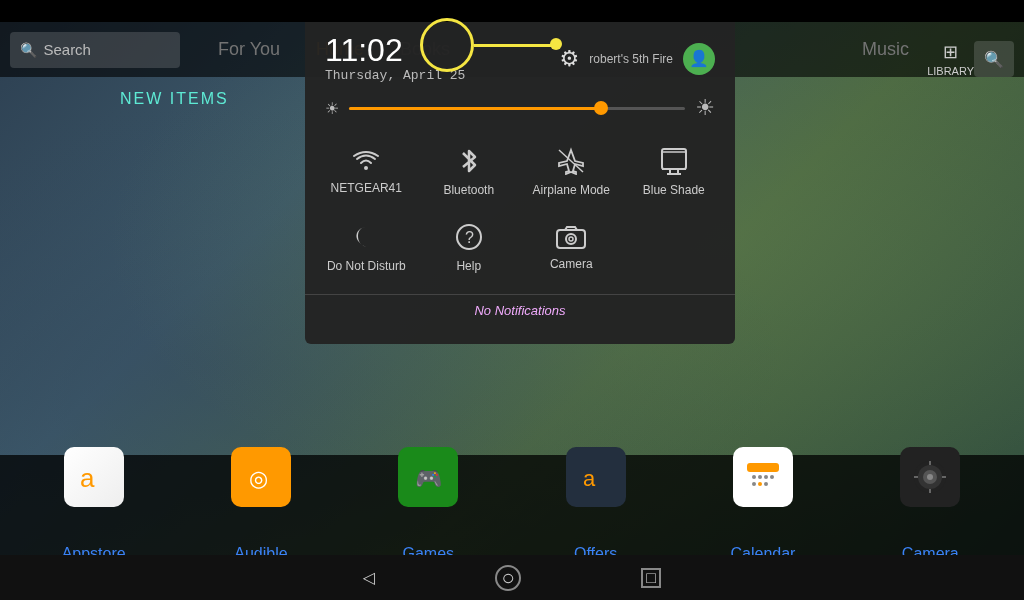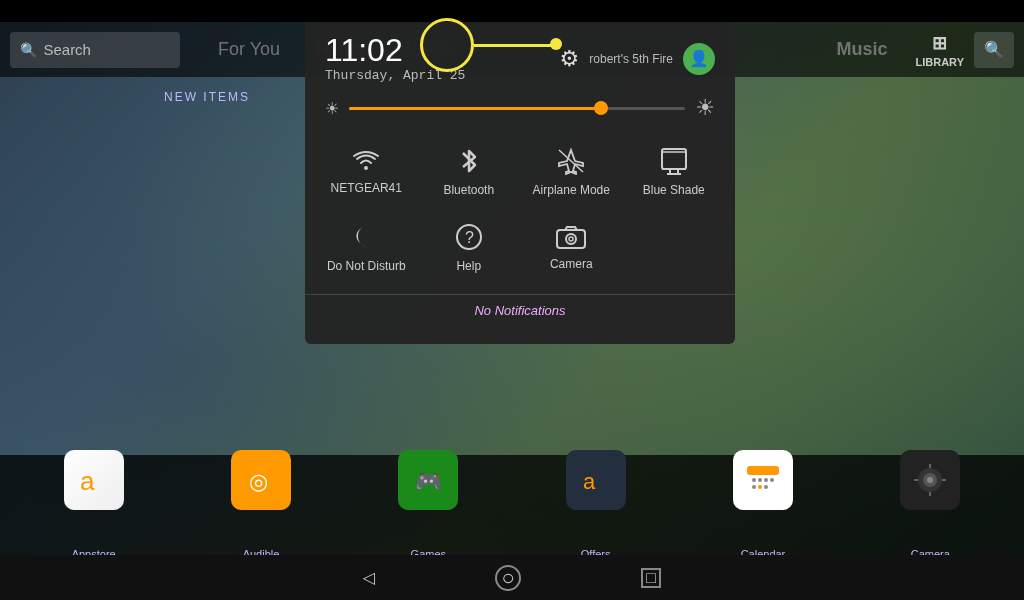--- a/index.html
+++ b/index.html
@@ -89,23 +89,21 @@
       padding: 0 18px;
       height: 55px;
       display: flex;
       align-items: center;
       cursor: pointer;
     }
     .tab-item.active { color: #f90; }
     .tab-right {
       margin-left: auto;
       display: flex;
-      align-items: center;
-      gap: 10px;
-      font-weight: bold;
+      align-items: flex-end;
     }
     .library-btn {
       display: flex;
       flex-direction: column;
       align-items: center;
       color: #ccc;
       font-size: 11px;
       cursor: pointer;
     }
     .grid-icon {
@@ -151,22 +149,22 @@
     .dock-icon {
       width: 60px;
       height: 60px;
       border-radius: 10px;
       display: flex;
       align-items: center;
       justify-content: center;
       font-size: 28px;
     }
     .dock-label {
-      color: #c4b5fd;
-      font-size: 11px;
+      color: #3b82f6;
+      font-size: 16px;
       margin-top: 34px;
     }
 
     
     .quick-panel {
       position: absolute;
       top: 22px;
       left: 305px;
       width: 430px;
       background: rgba(35,35,35,0.97);
@@ -333,25 +331,24 @@
     .games-bg { background: #1a8a1a; }
     .offers-bg { background: #232f3e; }
     .email-bg { background: #555; }
     .calendar-bg { background: #fff; }
     .camera-bg { background: #222; }
 
     .new-items-label {
       position: absolute;
       top: 90px;
       left: 120px;
-      color: #c4b5fd;
-      font-size: 12px;
+      color: #5eead4;
+      font-size: 16px;
       letter-spacing: 2px;
       z-index: 3;
-      margin-left: 44px;
     }
   </style>
 </head>
 <body>
 
 <div class="wallpaper"></div>
 
 <div class="top-bar"></div>
 
 <div class="tab-bar">

